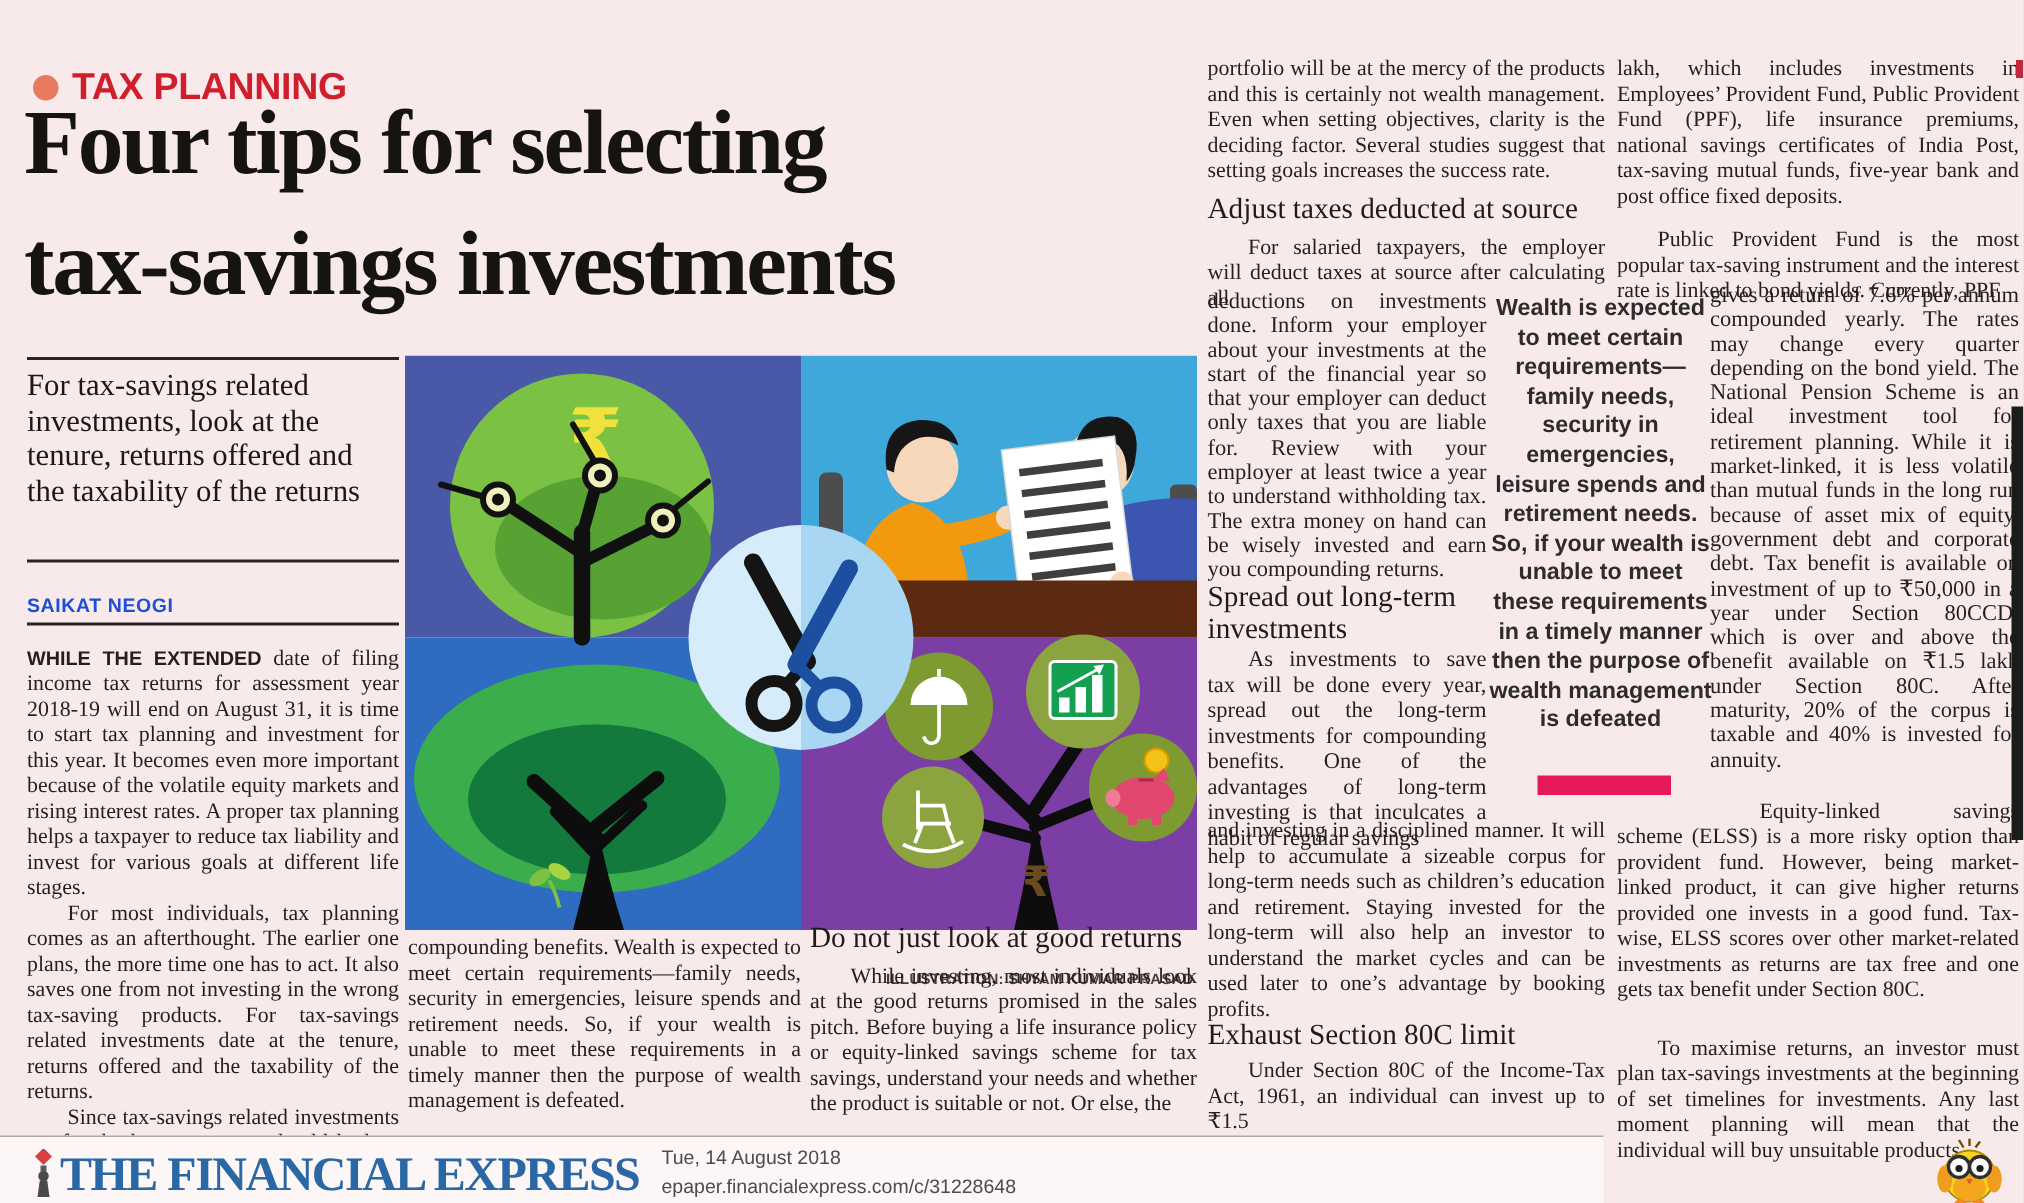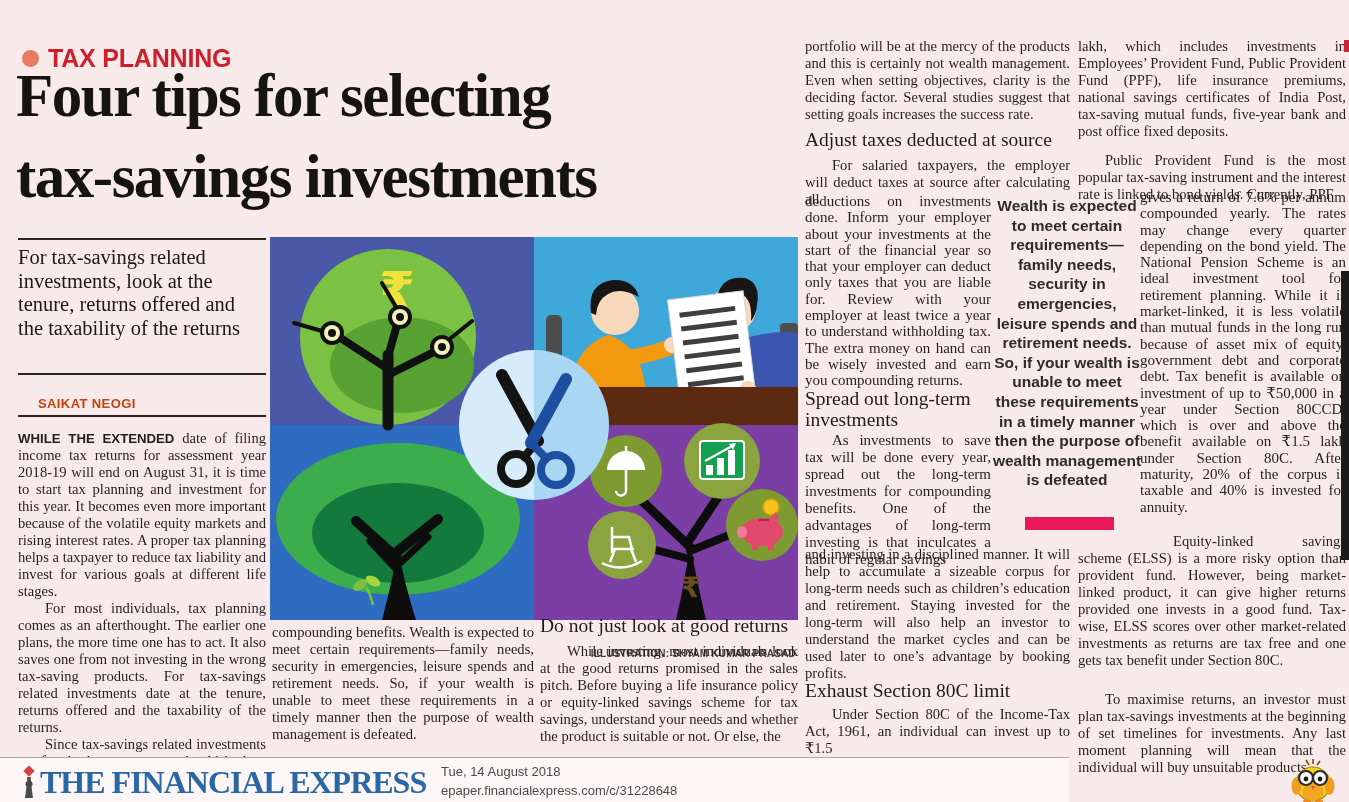--- a/index.html
+++ b/index.html
@@ -14,21 +14,21 @@
   .kicker .dot{ width:17px; height:17px; border-radius:50%; background:#e87a5f; margin-right:9px; }
   .kicker .ktext{ font-family:"Liberation Sans","DejaVu Sans",sans-serif; font-weight:bold;
     font-size:25px; color:#cf1f2d; letter-spacing:-0.2px; }
   .headline{ position:absolute; left:16px; top:55px; width:790px;
     font-size:61px; line-height:81px; font-weight:bold; color:#161313; letter-spacing:-1.5px; }
   .rule{ position:absolute; height:2px; background:#2a2424; }
   .standfirst{ position:absolute; left:18px; top:246px; width:242px;
     font-size:20.5px; line-height:23.6px; font-weight:normal; color:#1d1717; }
   .byline{ position:absolute; left:18px; top:396px;
     font-family:"Liberation Sans","DejaVu Sans",sans-serif; font-weight:bold;
-    font-size:13px; letter-spacing:0.4px; color:#c2410c;margin-left:20px; }
+    font-size:13px; letter-spacing:0.4px; color:#1d4ed8; }
   .body{ font-size:14.6px; line-height:17px; text-align:justify; color:#241e1e; }
   .body p.indent{ text-indent:27px; }
   .leadbold{ font-family:"Liberation Sans","DejaVu Sans",sans-serif; font-weight:bold; font-size:13.2px; }
   .subhead{ font-size:19.5px; line-height:20.5px; font-weight:500; color:#201a1a; }
   .caption{ font-family:"Liberation Sans","DejaVu Sans",sans-serif; font-weight:bold;
     font-size:10px; color:#463d3d; text-align:right; letter-spacing:0.2px; }
   .narrow{ font-size:15px; line-height:16.3px; }
   .pullquote{ position:absolute; left:991px; top:196px; width:152px;
     font-family:"Liberation Sans","DejaVu Sans",sans-serif; font-weight:bold;
     font-size:15.5px; line-height:19.6px; text-align:center; color:#2f2a2c; }

